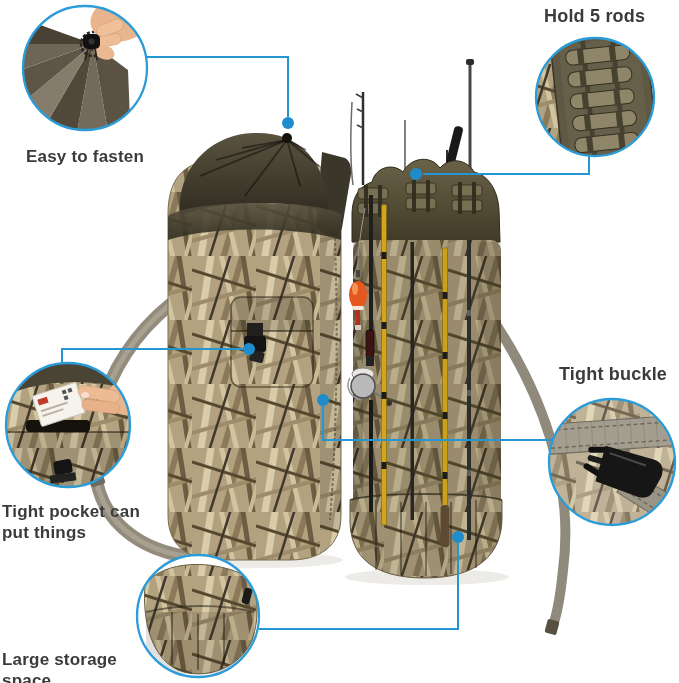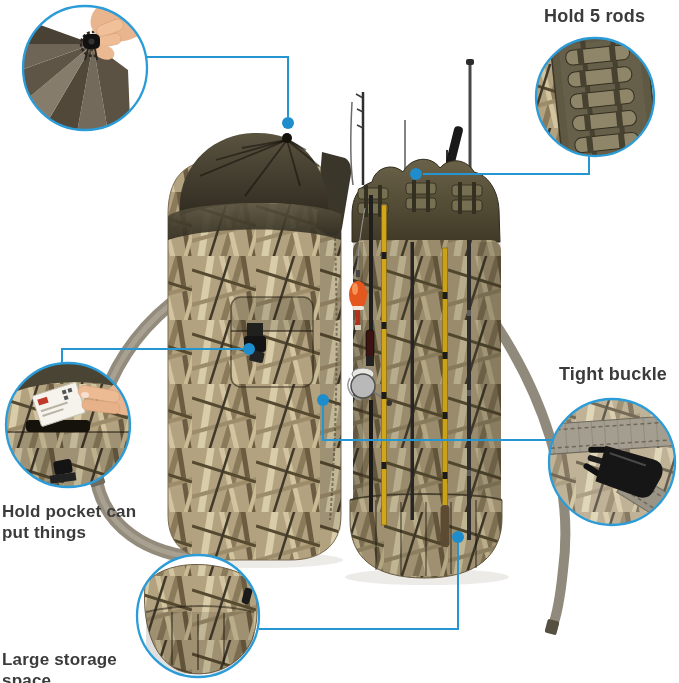--- a/index.html
+++ b/index.html
@@ -358,17 +358,18 @@
         <path d="M172,612 L172,665"></path>
             <path d="M198,614 L198,670"></path>
             <path d="M224,613 L224,664"></path>
       </g>
       <rect x="243" y="588" width="8" height="16" rx="3" fill="#1a1a1a" transform="rotate(15 247 596)"></rect>
     </g>
     <circle cx="198" cy="616" r="61" fill="none" stroke="#2b9cd8" stroke-width="2.3"></circle>
   </g>
 </svg>
 
+  <div class="label lbl-easy">Easy to fasten</div>
   <div class="label lbl-hold">Hold 5 rods</div>
-  <div class="label lbl-side">Hold pocket can put things</div>
+  <div class="label lbl-side">Tight pocket can put things</div>
   <div class="label lbl-tight">Tight buckle</div>
   <div class="label lbl-large">Large storage space</div>
 </div>
 
 </body></html>

